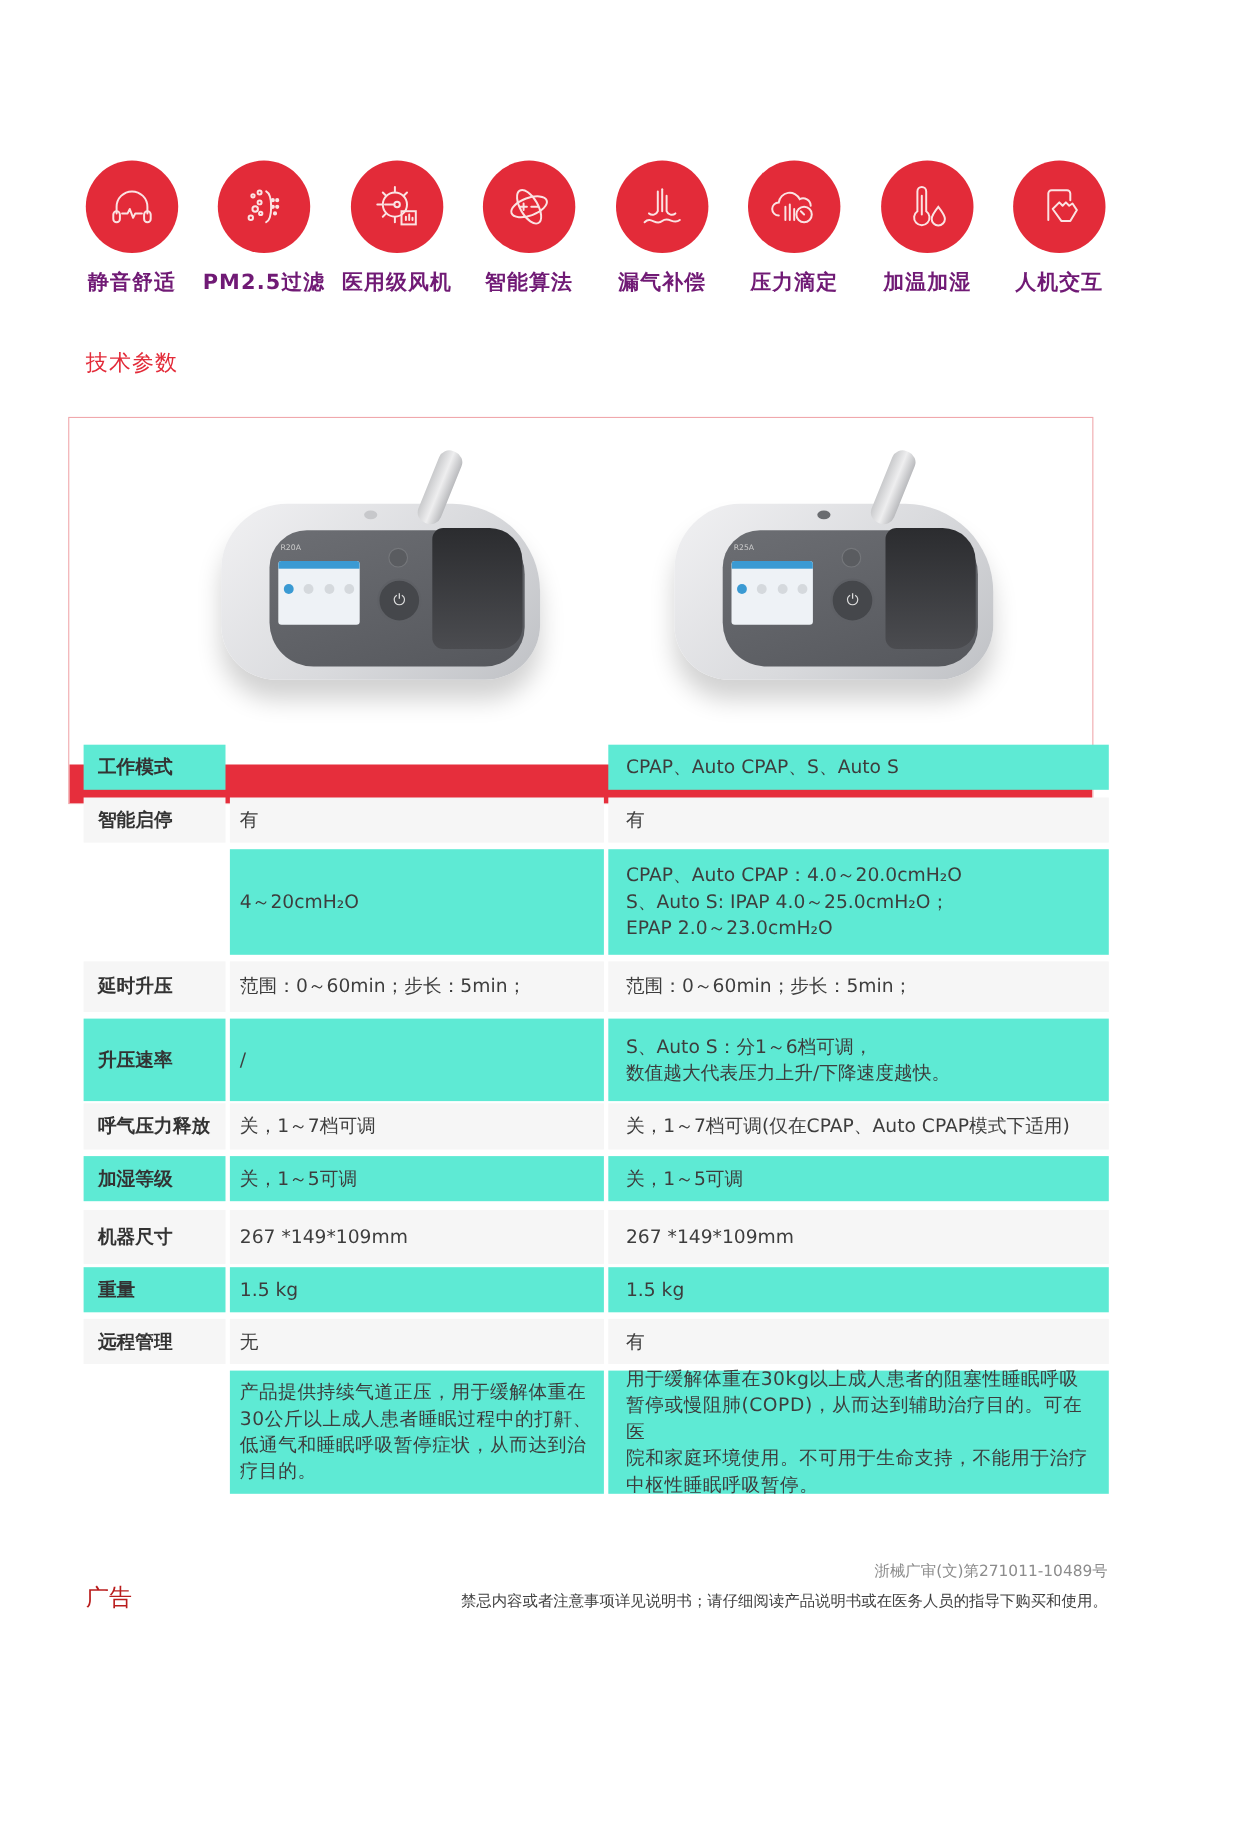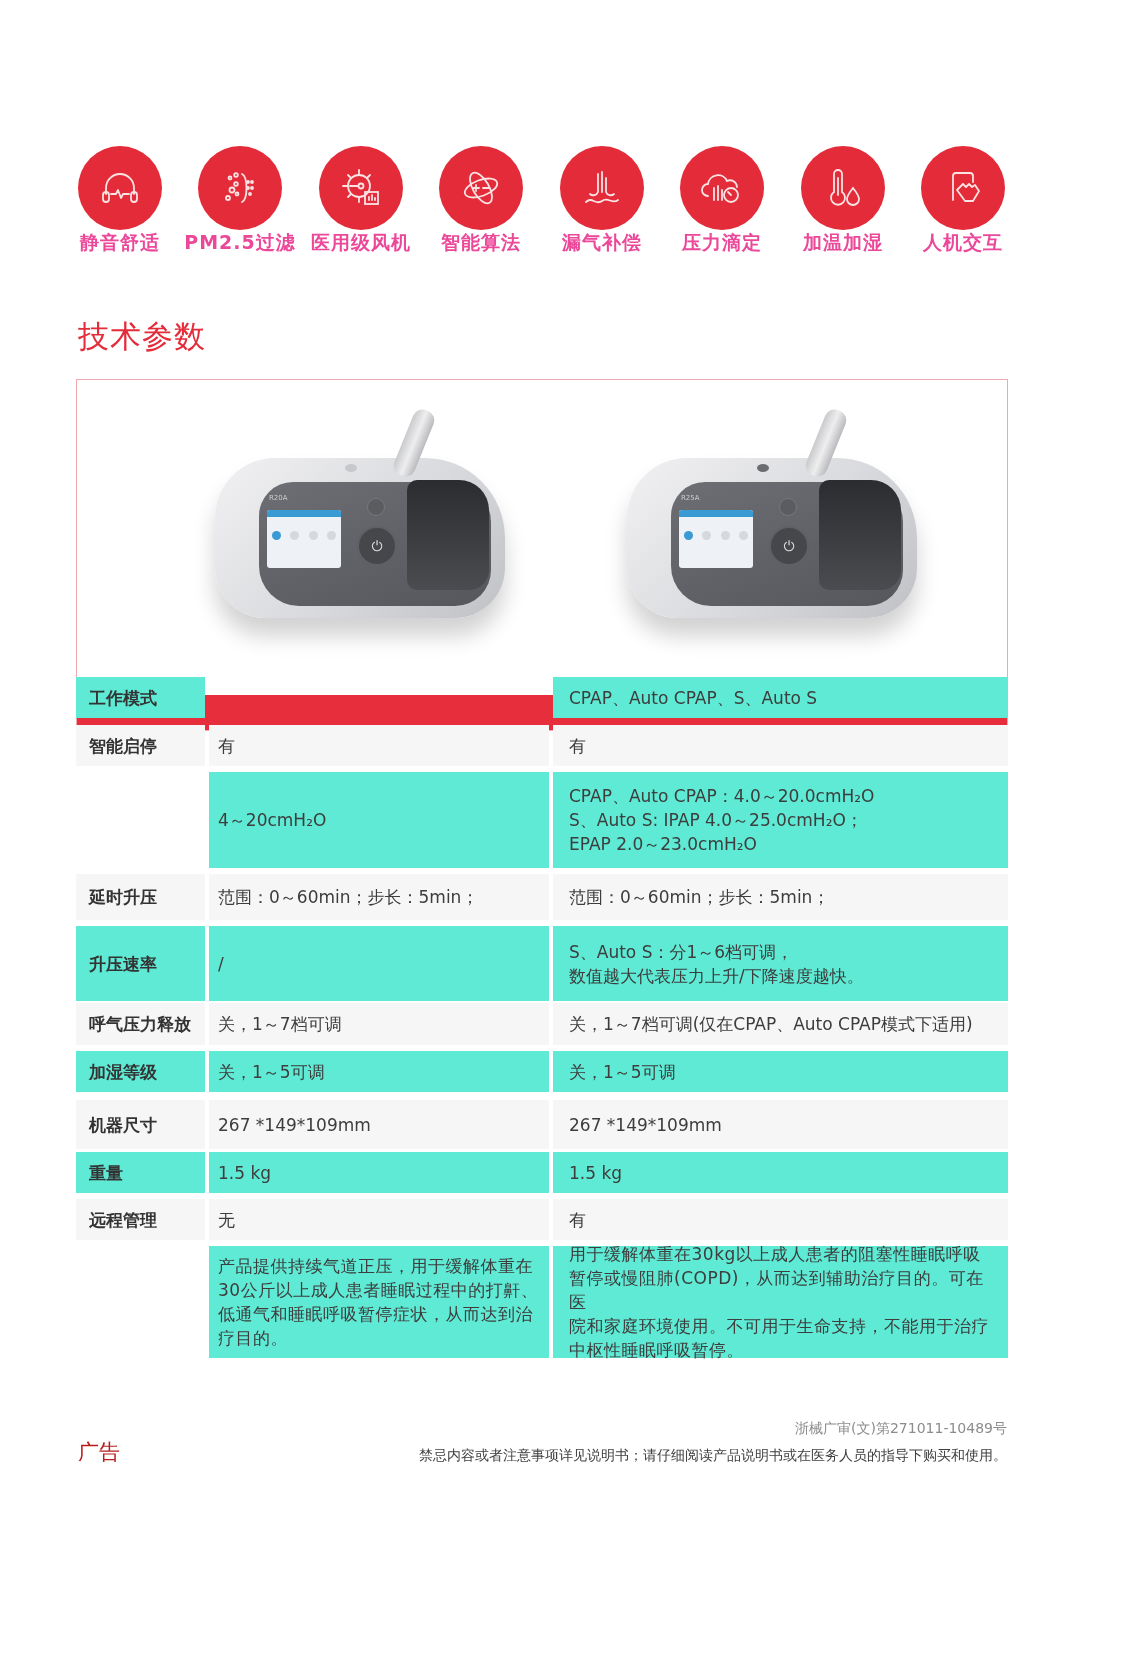--- a/index.html
+++ b/index.html
@@ -8,30 +8,30 @@
 
   
   .features { position: absolute; top: 146px; left: 58px; width: 1026px; height: 130px; }
   .feature { position: absolute; top: 0; width: 124px; text-align: center; }
   .feature .circle {
     width: 84px; height: 84px; border-radius: 50%; background: #e32b39;
     margin: 0 auto; display: flex; align-items: center; justify-content: center;
   }
   .feature .circle svg { width: 48px; height: 48px; }
   .feature .label {
-    font-size: 19px; font-weight: bold; color: #ec4899; letter-spacing: 1px; white-space: nowrap;
+    margin-top: 14px; font-size: 19px; font-weight: bold; color: #701a75; letter-spacing: 1px; white-space: nowrap;
   }
 
   .section-title {
-    position: absolute; left: 78px; top: 316px; font-size: 31px; color: #e32b39; letter-spacing: 1px; font-weight: normal;
+    position: absolute; left: 78px; top: 316px; font-size: 20px; color: #e32b39; letter-spacing: 1px; font-weight: normal;
   }
 
   
   .product-box {
-    position: absolute; left: 76px; top: 379px; width: 932px; height: 352px;
+    position: absolute; left: 62px; top: 379px; width: 932px; height: 352px;
     border: 1px solid #f0a8ac; background: #fff; overflow: hidden;
   }
   .product-box .redbar { position: absolute; left: 0; right: 0; bottom: 0; height: 35px; background: #e62e3c; }
   .device { position: absolute; top: 20px; width: 320px; height: 230px; }
   .device .body {
     position: absolute; left: 18px; top: 58px; width: 290px; height: 160px;
     border-radius: 60px 80px 50px 50px;
     background: linear-gradient(135deg, #f1f1f3 0%, #d9dadd 55%, #bfc1c5 100%);
     box-shadow: 0 18px 22px rgba(0,0,0,0.18);
   }

